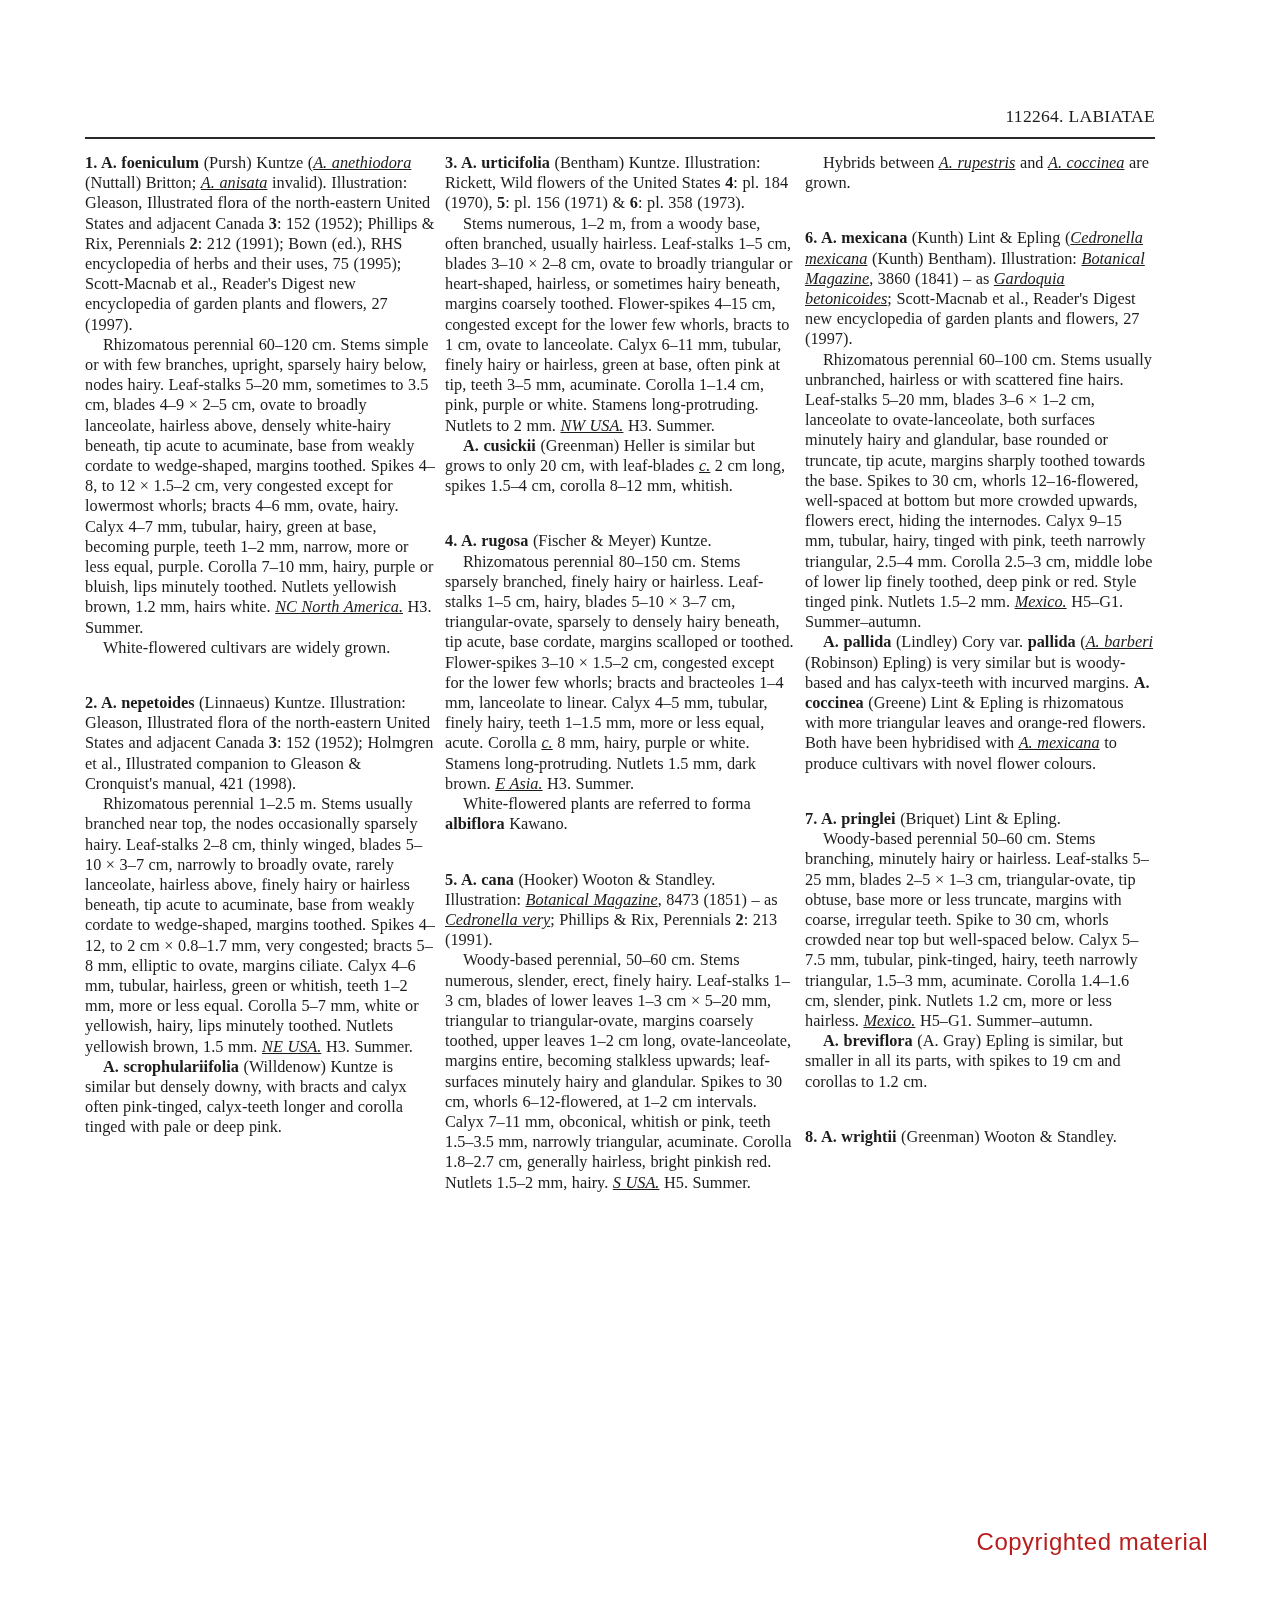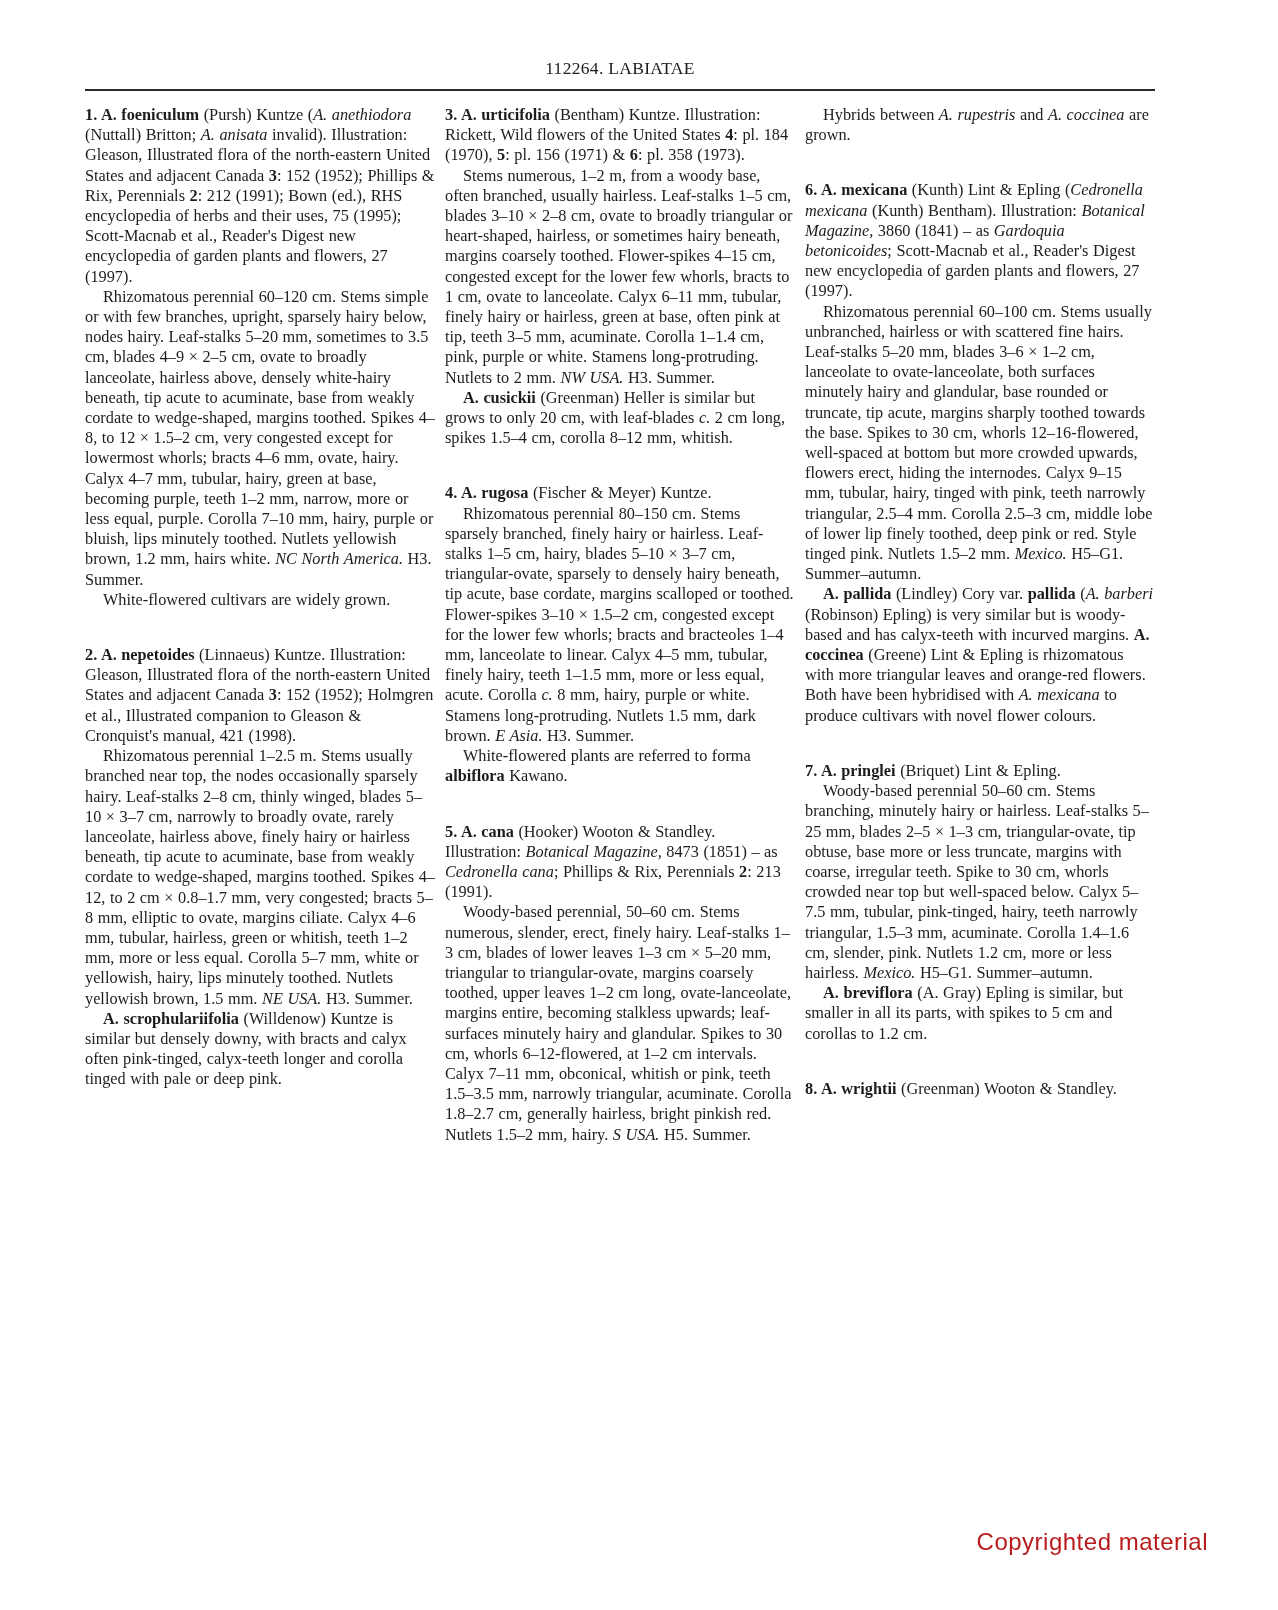--- a/index.html
+++ b/index.html
@@ -7,24 +7,25 @@
     width: 1278px; height: 1610px;
     background: #ffffff;
     position: relative;
     overflow: hidden;
     font-family: "Liberation Serif", "DejaVu Serif", serif;
     color: #1c1c1c;
     -webkit-font-smoothing: antialiased;
   }
   .page { position: absolute; left: 85px; top: 0; width: 1070px; }
   .pg-header {
-    display: flex; justify-content: center; align-items: baseline;
+    display: flex; justify-content: flex-end; align-items: baseline;
     padding-top: 58px;
     font-size: 17.5px;
     letter-spacing: 0.3px;
+    margin-top: 48px;
   }
   .rule {
     margin-top: 10px;
     height: 2px;
     background: #2a2a2a;
   }
   .columns {
     display: flex;
     gap: 10px;
     margin-top: 14px;
@@ -33,21 +34,21 @@
   .col p {
     margin: 0;
     font-size: 16.3px;
     line-height: 20.2px;
     text-align: left;
     word-spacing: 0.5px;
   }
   .col p.indent { text-indent: 18px; }
   .col p.gap { margin-top: 35px; }
   .b { font-weight: bold; }
-  .i { font-style: italic; }
+  .i { font-style: italic; text-decoration: underline; }
   .watermark {
     position: absolute;
     right: 70px;
     top: 1528px;
     font-family: "Liberation Sans", "DejaVu Sans", sans-serif;
     font-size: 24px;
     color: #b91c1c;
     letter-spacing: 0.5px;
   }
 </style>
@@ -69,29 +70,29 @@
         <p class="indent"><span>Rhizomatous perennial 1–2.5 m. Stems usually branched near top, the nodes occasionally sparsely hairy. Leaf-stalks 2–8 cm, thinly winged, blades 5–10 × 3–7 cm, narrowly to broadly ovate, rarely lanceolate, hairless above, finely hairy or hairless beneath, tip acute to acuminate, base from weakly cordate to wedge-shaped, margins toothed. Spikes 4–12, to 2 cm × 0.8–1.7 mm, very congested; bracts 5–8 mm, elliptic to ovate, margins ciliate. Calyx 4–6 mm, tubular, hairless, green or whitish, teeth 1–2 mm, more or less equal. Corolla 5–7 mm, white or yellowish, hairy, lips minutely toothed. Nutlets yellowish brown, 1.5 mm. </span><span class="i">NE USA.</span><span> H3. Summer.</span></p>
         <p class="indent"><span class="b">A. scrophulariifolia</span><span> (Willdenow) Kuntze is similar but densely downy, with bracts and calyx often pink-tinged, calyx-teeth longer and corolla tinged with pale or deep pink.</span></p>
       </div>
     <div class="col">
         <p><span class="b">3. A. urticifolia</span><span> (Bentham) Kuntze. Illustration: Rickett, Wild flowers of the United States </span><span class="b">4</span><span>: pl. 184 (1970), </span><span class="b">5</span><span>: pl. 156 (1971) &amp; </span><span class="b">6</span><span>: pl. 358 (1973).</span></p>
         <p class="indent"><span>Stems numerous, 1–2 m, from a woody base, often branched, usually hairless. Leaf-stalks 1–5 cm, blades 3–10 × 2–8 cm, ovate to broadly triangular or heart-shaped, hairless, or sometimes hairy beneath, margins coarsely toothed. Flower-spikes 4–15 cm, congested except for the lower few whorls, bracts to 1 cm, ovate to lanceolate. Calyx 6–11 mm, tubular, finely hairy or hairless, green at base, often pink at tip, teeth 3–5 mm, acuminate. Corolla 1–1.4 cm, pink, purple or white. Stamens long-protruding. Nutlets to 2 mm. </span><span class="i">NW USA.</span><span> H3. Summer.</span></p>
         <p class="indent"><span class="b">A. cusickii</span><span> (Greenman) Heller is similar but grows to only 20 cm, with leaf-blades </span><span class="i">c.</span><span> 2 cm long, spikes 1.5–4 cm, corolla 8–12 mm, whitish.</span></p>
         <p class="gap"><span class="b">4. A. rugosa</span><span> (Fischer &amp; Meyer) Kuntze.</span></p>
         <p class="indent"><span>Rhizomatous perennial 80–150 cm. Stems sparsely branched, finely hairy or hairless. Leaf-stalks 1–5 cm, hairy, blades 5–10 × 3–7 cm, triangular-ovate, sparsely to densely hairy beneath, tip acute, base cordate, margins scalloped or toothed. Flower-spikes 3–10 × 1.5–2 cm, congested except for the lower few whorls; bracts and bracteoles 1–4 mm, lanceolate to linear. Calyx 4–5 mm, tubular, finely hairy, teeth 1–1.5 mm, more or less equal, acute. Corolla </span><span class="i">c.</span><span> 8 mm, hairy, purple or white. Stamens long-protruding. Nutlets 1.5 mm, dark brown. </span><span class="i">E Asia.</span><span> H3. Summer.</span></p>
         <p class="indent"><span>White-flowered plants are referred to forma </span><span class="b">albiflora</span><span> Kawano.</span></p>
-        <p class="gap"><span class="b">5. A. cana</span><span> (Hooker) Wooton &amp; Standley. Illustration: </span><span class="i">Botanical Magazine</span><span>, 8473 (1851) – as </span><span class="i">Cedronella cana</span><span>; Phillips &amp; Rix, Perennials </span><span class="b">2</span><span>: 213 (1991).</span></p>
+        <p class="gap"><span class="b">5. A. cana</span><span> (Hooker) Wooton &amp; Standley. Illustration: </span><span class="i">Botanical Magazine</span><span>, 8473 (1851) – as </span><span class="i">Cedronella very</span><span>; Phillips &amp; Rix, Perennials </span><span class="b">2</span><span>: 213 (1991).</span></p>
         <p class="indent"><span>Woody-based perennial, 50–60 cm. Stems numerous, slender, erect, finely hairy. Leaf-stalks 1–3 cm, blades of lower leaves 1–3 cm × 5–20 mm, triangular to triangular-ovate, margins coarsely toothed, upper leaves 1–2 cm long, ovate-lanceolate, margins entire, becoming stalkless upwards; leaf-surfaces minutely hairy and glandular. Spikes to 30 cm, whorls 6–12-flowered, at 1–2 cm intervals. Calyx 7–11 mm, obconical, whitish or pink, teeth 1.5–3.5 mm, narrowly triangular, acuminate. Corolla 1.8–2.7 cm, generally hairless, bright pinkish red. Nutlets 1.5–2 mm, hairy. </span><span class="i">S USA.</span><span> H5. Summer.</span></p>
       </div>
     <div class="col">
         <p class="indent"><span>Hybrids between </span><span class="i">A. rupestris</span><span> and </span><span class="i">A. coccinea</span><span> are grown.</span></p>
         <p class="gap"><span class="b">6. A. mexicana</span><span> (Kunth) Lint &amp; Epling (</span><span class="i">Cedronella mexicana</span><span> (Kunth) Bentham). Illustration: </span><span class="i">Botanical Magazine</span><span>, 3860 (1841) – as </span><span class="i">Gardoquia betonicoides</span><span>; Scott-Macnab et al., Reader's Digest new encyclopedia of garden plants and flowers, 27 (1997).</span></p>
         <p class="indent"><span>Rhizomatous perennial 60–100 cm. Stems usually unbranched, hairless or with scattered fine hairs. Leaf-stalks 5–20 mm, blades 3–6 × 1–2 cm, lanceolate to ovate-lanceolate, both surfaces minutely hairy and glandular, base rounded or truncate, tip acute, margins sharply toothed towards the base. Spikes to 30 cm, whorls 12–16-flowered, well-spaced at bottom but more crowded upwards, flowers erect, hiding the internodes. Calyx 9–15 mm, tubular, hairy, tinged with pink, teeth narrowly triangular, 2.5–4 mm. Corolla 2.5–3 cm, middle lobe of lower lip finely toothed, deep pink or red. Style tinged pink. Nutlets 1.5–2 mm. </span><span class="i">Mexico.</span><span> H5–G1. Summer–autumn.</span></p>
         <p class="indent"><span class="b">A. pallida</span><span> (Lindley) Cory var. </span><span class="b">pallida</span><span> (</span><span class="i">A. barberi</span><span> (Robinson) Epling) is very similar but is woody-based and has calyx-teeth with incurved margins. </span><span class="b">A. coccinea</span><span> (Greene) Lint &amp; Epling is rhizomatous with more triangular leaves and orange-red flowers. Both have been hybridised with </span><span class="i">A. mexicana</span><span> to produce cultivars with novel flower colours.</span></p>
         <p class="gap"><span class="b">7. A. pringlei</span><span> (Briquet) Lint &amp; Epling.</span></p>
         <p class="indent"><span>Woody-based perennial 50–60 cm. Stems branching, minutely hairy or hairless. Leaf-stalks 5–25 mm, blades 2–5 × 1–3 cm, triangular-ovate, tip obtuse, base more or less truncate, margins with coarse, irregular teeth. Spike to 30 cm, whorls crowded near top but well-spaced below. Calyx 5–7.5 mm, tubular, pink-tinged, hairy, teeth narrowly triangular, 1.5–3 mm, acuminate. Corolla 1.4–1.6 cm, slender, pink. Nutlets 1.2 cm, more or less hairless. </span><span class="i">Mexico.</span><span> H5–G1. Summer–autumn.</span></p>
-        <p class="indent"><span class="b">A. breviflora</span><span> (A. Gray) Epling is similar, but smaller in all its parts, with spikes to 5 cm and corollas to 1.2 cm.</span></p>
+        <p class="indent"><span class="b">A. breviflora</span><span> (A. Gray) Epling is similar, but smaller in all its parts, with spikes to 19 cm and corollas to 1.2 cm.</span></p>
         <p class="gap"><span class="b">8. A. wrightii</span><span> (Greenman) Wooton &amp; Standley.</span></p>
       </div>
   </main>
 </div>
 
 <div class="watermark">Copyrighted material</div>
 
 </body></html>

